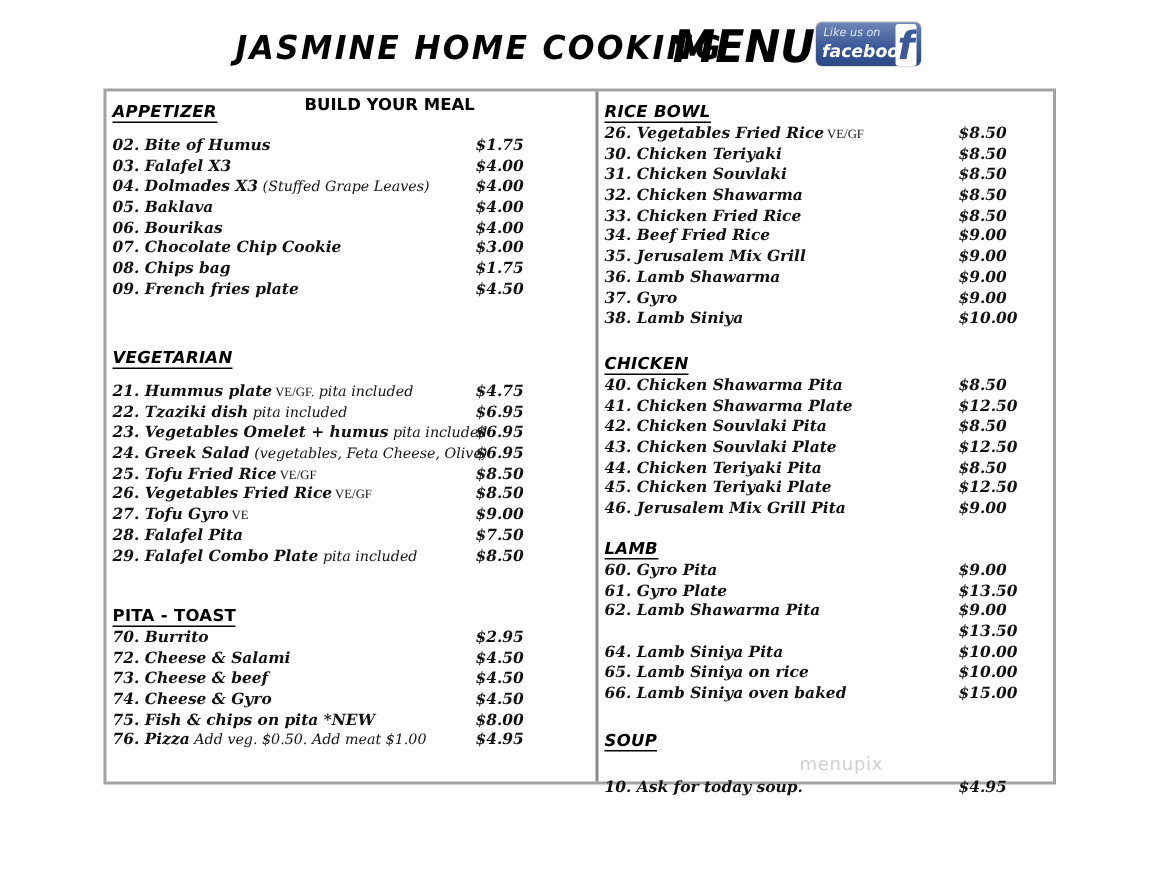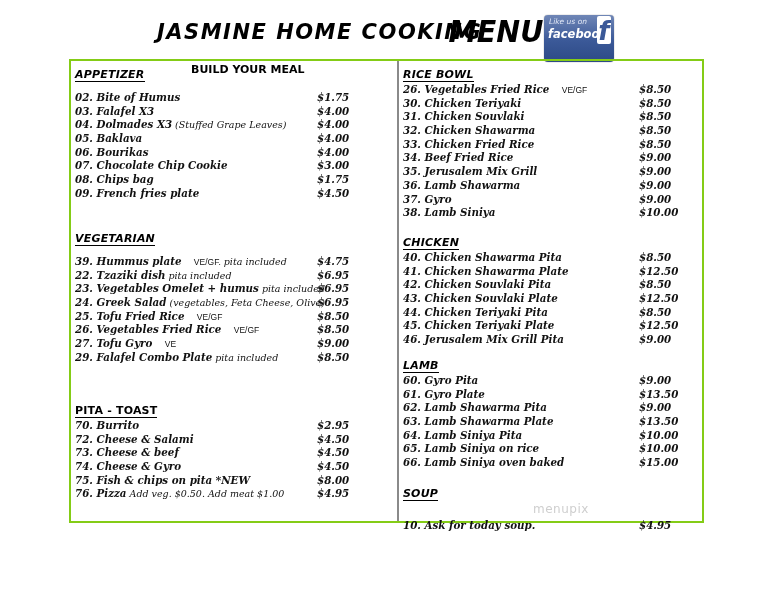--- a/index.html
+++ b/index.html
@@ -3,46 +3,46 @@
   <meta charset="utf-8">
   <style>
     html, body { margin: 0; padding: 0; background: #ffffff; }
     body { width: 768px; height: 594px; position: relative; overflow: hidden;
            font-family: "DejaVu Serif", serif; color: #111; }
     .header { position: absolute; top: 12px; left: 0; width: 768px; height: 40px; font-style: italic; }
     .title-main { position: absolute; left: 157px; top: 8px; font-family: "DejaVu Sans", sans-serif;
       font-weight: bold; font-size: 21px; letter-spacing: 1.5px; color: #000; transform: scaleY(1.05); }
     .title-menu { position: absolute; left: 446px; top: 2px; font-family: "DejaVu Sans", sans-serif;
       font-weight: 900; font-size: 30px; letter-spacing: 0px; color: #000; transform: scaleX(0.95); }
-    .fb-badge { position: absolute; left: 544px; top: 3px; width: 70px; height: 47px; border-radius: 4px;
+    .fb-badge { position: absolute; left: 544px; top: 3px; width: 70px; height: 29px; border-radius: 4px;
       background: linear-gradient(#6f86b6, #3b5998 55%, #2d4a86); box-shadow: 0 0 1px #555; }
     .fb-small { position: absolute; left: 5px; top: 2px; font-family: "DejaVu Sans", sans-serif; font-size: 7.5px; color: #dfe6f5; }
     .fb-word { position: absolute; left: 4px; top: 12px; font-family: "DejaVu Sans", sans-serif; font-size: 11.5px; font-weight: bold; color: #fff; }
     .fb-f { position: absolute; right: 3px; top: 1px; width: 14px; height: 28px; background: #fff; border-radius: 2px;
       font-family: "DejaVu Sans", sans-serif; font-weight: bold; font-size: 26px; line-height: 30px; color: #3b5998; text-align: center; overflow: hidden; }
 
-    .frame { position: absolute; left: 69px; top: 59px; width: 635px; height: 464px; border: 2px solid #84cc16; box-sizing: border-box; }
+    .frame { position: absolute; left: 69px; top: 59px; width: 635px; height: 464px; border: 2px solid #a3a3a3; box-sizing: border-box; }
     .divider { position: absolute; left: 326px; top: 0; width: 2px; height: 100%; background: #8a8a8a; }
 
     .col { position: absolute; top: 0; }
     .col-left { left: 4px; width: 318px; }
     .col-right { left: 332px; width: 300px; }
 
     .section { position: absolute; left: 0; width: 100%; }
     .sec-title { font-family: "DejaVu Sans", sans-serif; font-weight: bold; font-style: italic; font-size: 11px;
       text-transform: uppercase; letter-spacing: 0.2px; color: #000; display: inline-block; border-bottom: 1px solid #000; line-height: 13px; }
-    .build { position: absolute; left: 116px; top: 0; font-family: "DejaVu Sans", sans-serif; font-weight: bold; font-size: 11px;
+    .build { position: absolute; left: 128px; top: 0; font-family: "DejaVu Sans", sans-serif; font-weight: bold; font-size: 11px;
       text-transform: uppercase; color: #000; line-height: 13px; }
     .pita-title { font-style: normal; border-bottom: 1px solid #000; margin-top: 19px; }
 
     .items { list-style: none; margin: 0; padding: 0; }
     .item { position: relative; height: 13.7px; line-height: 13.7px; font-size: 10.3px; font-style: italic; font-weight: bold; white-space: nowrap; }
     .item .name { position: absolute; left: 0; }
     .item .note { font-weight: normal; font-size: 9.5px; text-align: center; }
-    .item .tag { font-style: normal; font-weight: normal; font-size: 8.5px; font-family: Liberation Sans, sans-serif; padding-left: 10px; }
+    .item .tag { font-style: normal; font-weight: normal; font-size: 8.5px; font-family: Liberation Serif, serif; }
     .item .price { position: absolute; }
 
     .left-price { left: 242px; }
     .right-price { left: 236px; }
 
     .watermark { position: absolute; left: 533px; top: 502px; font-family: "DejaVu Sans", sans-serif; font-size: 12px;
       color: #cfcfcf; letter-spacing: 0.5px; }
   </style>
 </head>
 <body>
@@ -98,21 +98,21 @@
             <span class="name"><span>09. French fries plate</span></span>
             <span class="price left-price">$4.50</span>
           </li>
       </ul>
     </div>
 
     <div class="section" style="top:166px;">
       <span class="sec-title">Vegetarian</span>
       <ul class="items" style="margin-top:9px;">
         <li class="item">
-            <span class="name"><span>39. Hummus plate</span><span class="tag">  VE/GF.</span><span class="note"> pita included</span></span>
+            <span class="name"><span>21. Hummus plate</span><span class="tag">  VE/GF.</span><span class="note"> pita included</span></span>
             <span class="price left-price">$4.75</span>
           </li>
         <li class="item">
             <span class="name"><span>22. Tzaziki  dish</span><span class="note">    pita included</span></span>
             <span class="price left-price">$6.95</span>
           </li>
         <li class="item">
             <span class="name"><span>23. Vegetables Omelet + humus</span><span class="note"> pita included</span></span>
             <span class="price left-price">$6.95</span>
           </li>
@@ -124,20 +124,24 @@
             <span class="name"><span>25. Tofu Fried Rice</span><span class="tag">  VE/GF</span></span>
             <span class="price left-price">$8.50</span>
           </li>
         <li class="item">
             <span class="name"><span>26. Vegetables Fried Rice</span><span class="tag">  VE/GF</span></span>
             <span class="price left-price">$8.50</span>
           </li>
         <li class="item">
             <span class="name"><span>27. Tofu Gyro</span><span class="tag">  VE</span></span>
             <span class="price left-price">$9.00</span>
+          </li>
+        <li class="item">
+            <span class="name"><span>28. Falafel Pita</span></span>
+            <span class="price left-price">$7.50</span>
           </li>
         <li class="item">
             <span class="name"><span>29. Falafel Combo Plate</span><span class="note">   pita included</span></span>
             <span class="price left-price">$8.50</span>
           </li>
       </ul>
     </div>
 
     <div class="section" style="top:324px;">
       <span class="sec-title pita-title">Pita - toast</span>
@@ -261,21 +265,20 @@
           </li>
         <li class="item">
             <span class="name">61. Gyro Plate</span>
             <span class="price right-price">$13.50</span>
           </li>
         <li class="item">
             <span class="name">62. Lamb Shawarma Pita</span>
             <span class="price right-price">$9.00</span>
           </li>
         <li class="item">
-            <span class="name">63. Lamb Shawarma Plate</span>
             <span class="price right-price">$13.50</span>
           </li>
         <li class="item">
             <span class="name">64. Lamb Siniya Pita</span>
             <span class="price right-price">$10.00</span>
           </li>
         <li class="item">
             <span class="name">65. Lamb Siniya on rice</span>
             <span class="price right-price">$10.00</span>
           </li>

